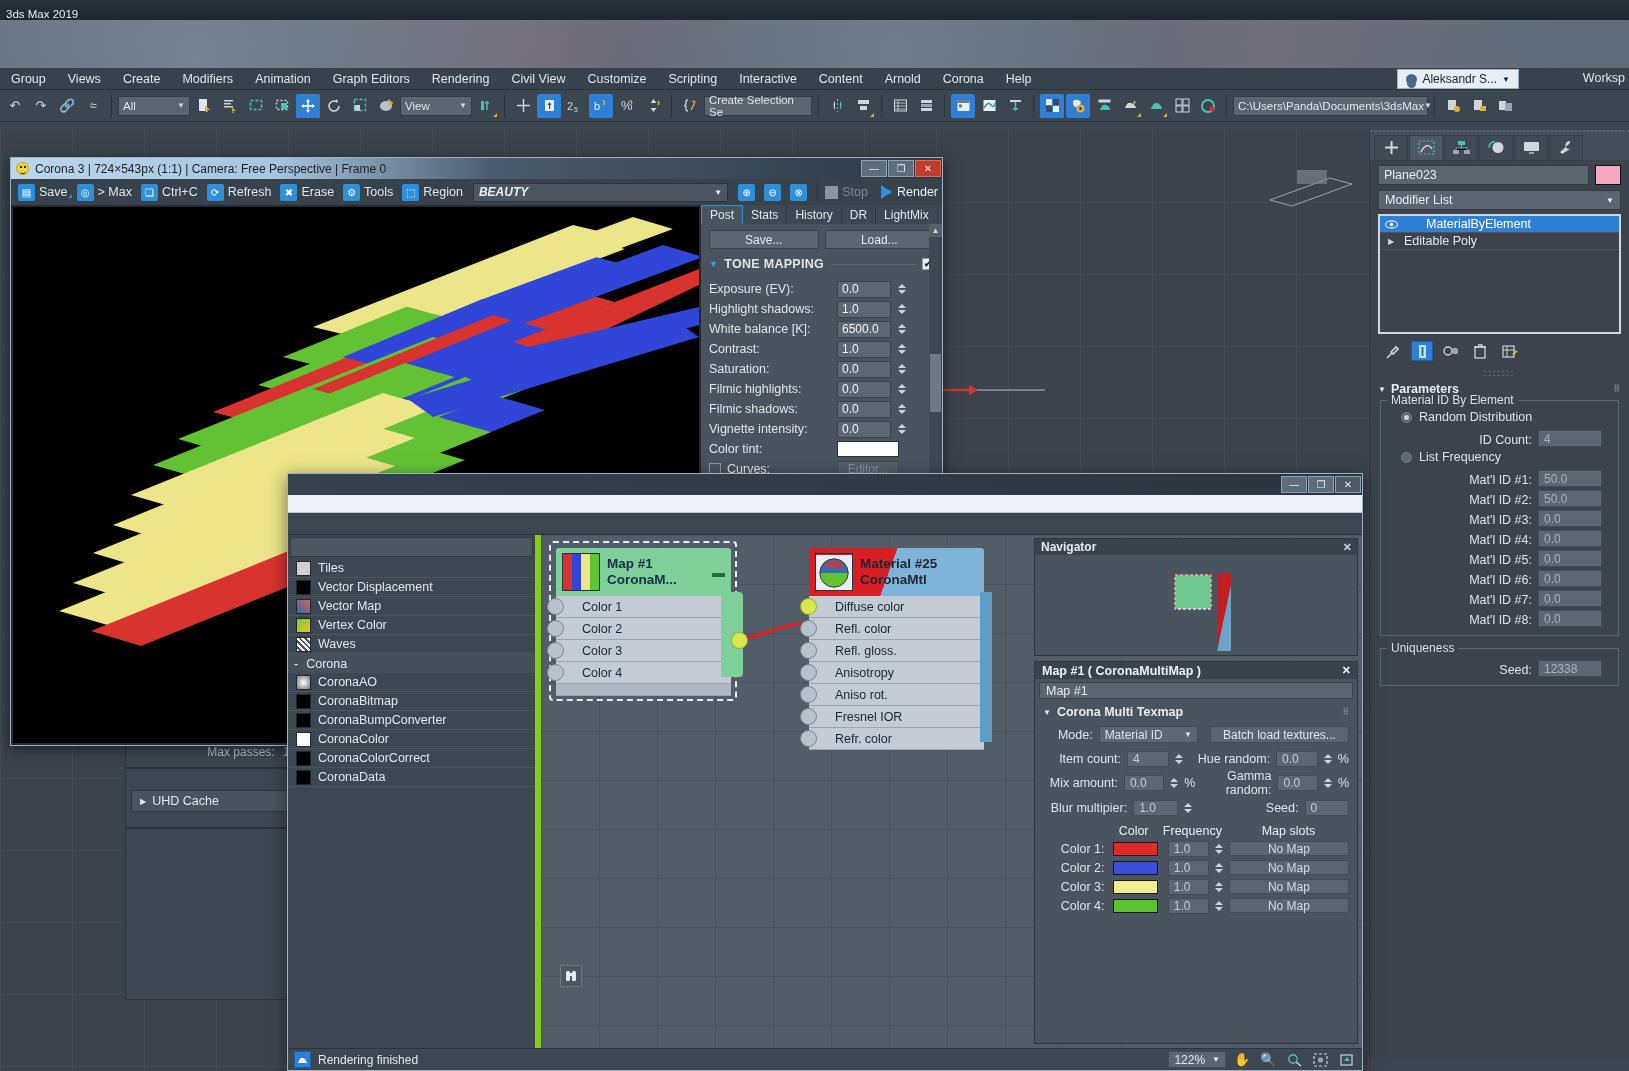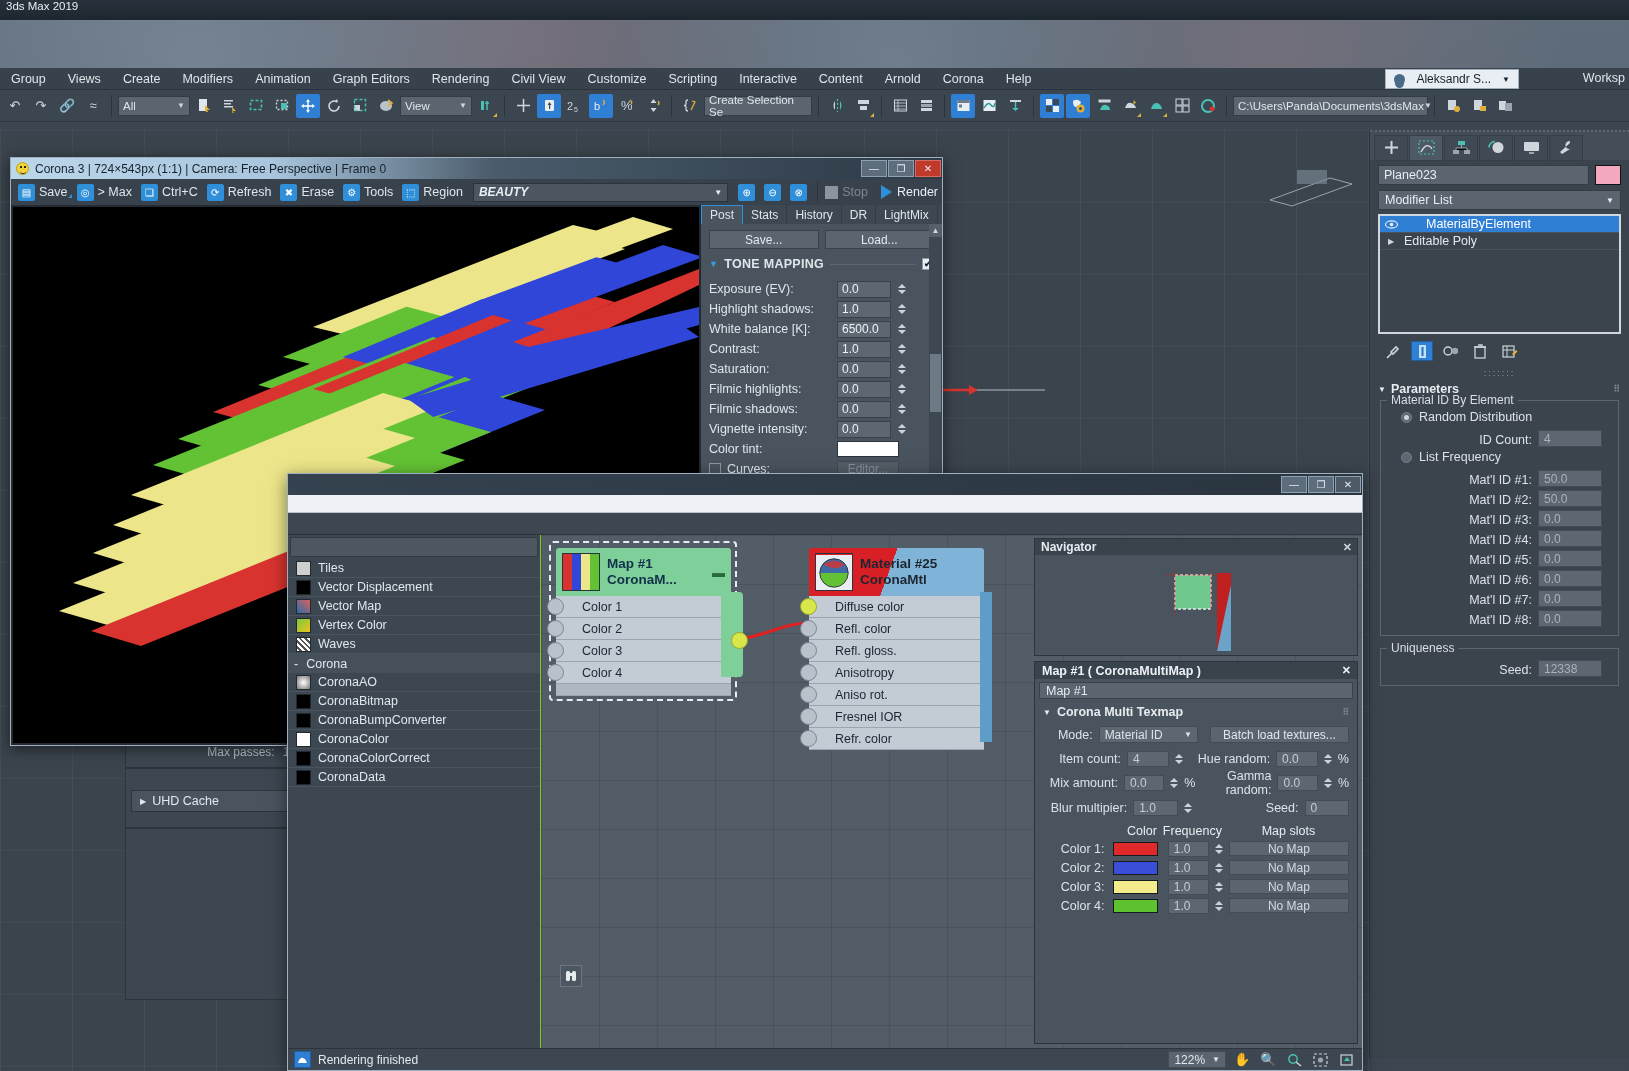--- a/index.html
+++ b/index.html
@@ -16,29 +16,29 @@
     background:
       radial-gradient(circle at 12% 6%, rgba(200,215,235,.22), transparent 22%),
       radial-gradient(circle at 33% 4%, rgba(215,120,120,.18), transparent 18%),
       radial-gradient(circle at 55% 6%, rgba(190,205,225,.18), transparent 20%),
       radial-gradient(circle at 78% 5%, rgba(225,130,125,.15), transparent 18%),
       linear-gradient(180deg,#5f6d7b 0%,#55626f 40%,#3c4651 100%);
   }
   
   #maxwin{ position:absolute; left:0; top:0; width:1629px; height:1071px; }
   .titlebar{ height:20px; background:linear-gradient(180deg,#27323c,#1d262e);
-    display:flex; align-items:flex-start; padding-left:6px; }
+    display:flex; align-items:flex-end; padding-left:6px; }
   .titlebar .tt{ font-size:11.5px; color:#e9eef3; }
   
   .menubar{ height:22px; background:#37424c; display:flex; align-items:center;
     border-bottom:1px solid #2a333b; position:relative;margin-top:48px; }
   .menubar .mi{ padding:2px 11px; font-size:12.5px; color:#dfe5ea; white-space:nowrap; cursor:default;}
   .useracct{ position:absolute; right:110px; top:1px; height:20px;
     background:#e8eef4; color:#16212b; border:1px solid #9fb0c0;
-    display:flex; align-items:center; gap:11px; padding:0 8px; font-size:12px;}
+    display:flex; align-items:center; gap:5px; padding:0 8px; font-size:12px;}
   .useracct .av{ width:11px;height:11px;border-radius:50%;
      background:#4a6a8a; box-shadow:0 4px 0 -1px #4a6a8a; position:relative;}
   .wsp{ position:absolute; right:4px; top:3px; font-size:12.5px; color:#dfe5ea;}
   
   .toolbar{ height:32px; background:#3b4650; display:flex; align-items:center;
      gap:2px; padding:0 3px; border-bottom:1px solid #2d363e; position:relative;}
   .tb2{ height:32px; }
   .tbtn{ width:24px; height:24px; border-radius:2px; display:flex;
      align-items:center; justify-content:center; color:#cfd6dc; font-size:13px;
      position:relative; flex:0 0 auto;}
@@ -183,21 +183,21 @@
   #slate .stitle{ height:21px; background:linear-gradient(90deg,#35424f,#2a3540);
      display:flex; align-items:center; padding-left:6px;}
   #slate .wbtns{ margin-left:auto; display:flex;}
   #slate .wbtn{ width:26px;height:17px;margin-right:1px;background:#5d6d7c;
      border:1px solid #8ea1b2;color:#e6eef5;font-size:10px;
      display:flex;align-items:center;justify-content:center;}
   #slate .wbtn.cls{ background:#4e5a66;}
   .smenu{ height:18px; background:#eef2f6; border-bottom:1px solid #b9c3cc;}
   .stoolbar{ height:22px; background:#3d4751; border-bottom:1px solid #2c343c;}
   .sbody{ position:absolute; left:0; top:61px; right:0; bottom:22px; display:flex;}
-  .browser{ width:253px; background:#3d4751; border-right:1px solid #84cc16;
+  .browser{ width:253px; background:#3d4751; border-right:6px solid #84cc16;
       display:flex; flex-direction:column;}
   .brsearch{ height:20px; margin:2px; background:#4d5761; border:1px solid #333b43;}
   .brlist{ flex:1; overflow:hidden; }
   .bitem{ height:19px; display:flex; align-items:center; gap:7px; padding-left:8px;
       font-size:12.5px; color:#e1e7ed; border-bottom:1px solid #4a545e;}
   .bsw{ width:15px;height:15px; border:1px solid #222a31; background:#000;}
   .bgroup{ height:19px; display:flex; align-items:center; gap:8px; padding-left:6px;
       font-size:12.5px; color:#e1e7ed; background:#46505a;}
   .nodeview{ flex:1; position:relative; background:#525d68; overflow:hidden;}
   .ngrid{ position:absolute; inset:0;
@@ -1322,21 +1322,21 @@
             <span class="mspin">1.0</span>
             <span class="spinarr">
                 <i class="u"></i>
                 <i class="d"></i>
               </span>
             <span style="width:110px;text-align:right">Seed:</span>
             <span class="mspin">0</span>
           </div>
           <div class="mrow" style="margin-top:6px;color:#e8edf2">
             <span style="width:74px"></span>
-            <span style="width:56px;text-align:right">Color</span>
+            <span style="width:56px;text-align:center">Color</span>
             <span style="width:62px;text-align:center">Frequency</span>
             <span style="width:146px;text-align:center">Map slots</span>
           </div>
           <div class="mrow">
             <span style="width:74px;text-align:right">Color 1:</span>
             <span class="colsw" style="background:#e02a2a;margin-left:2px"></span>
             <span class="mspin" style="margin-left:4px">1.0</span>
             <span class="spinarr">
                 <i class="u"></i>
                 <i class="d"></i>

